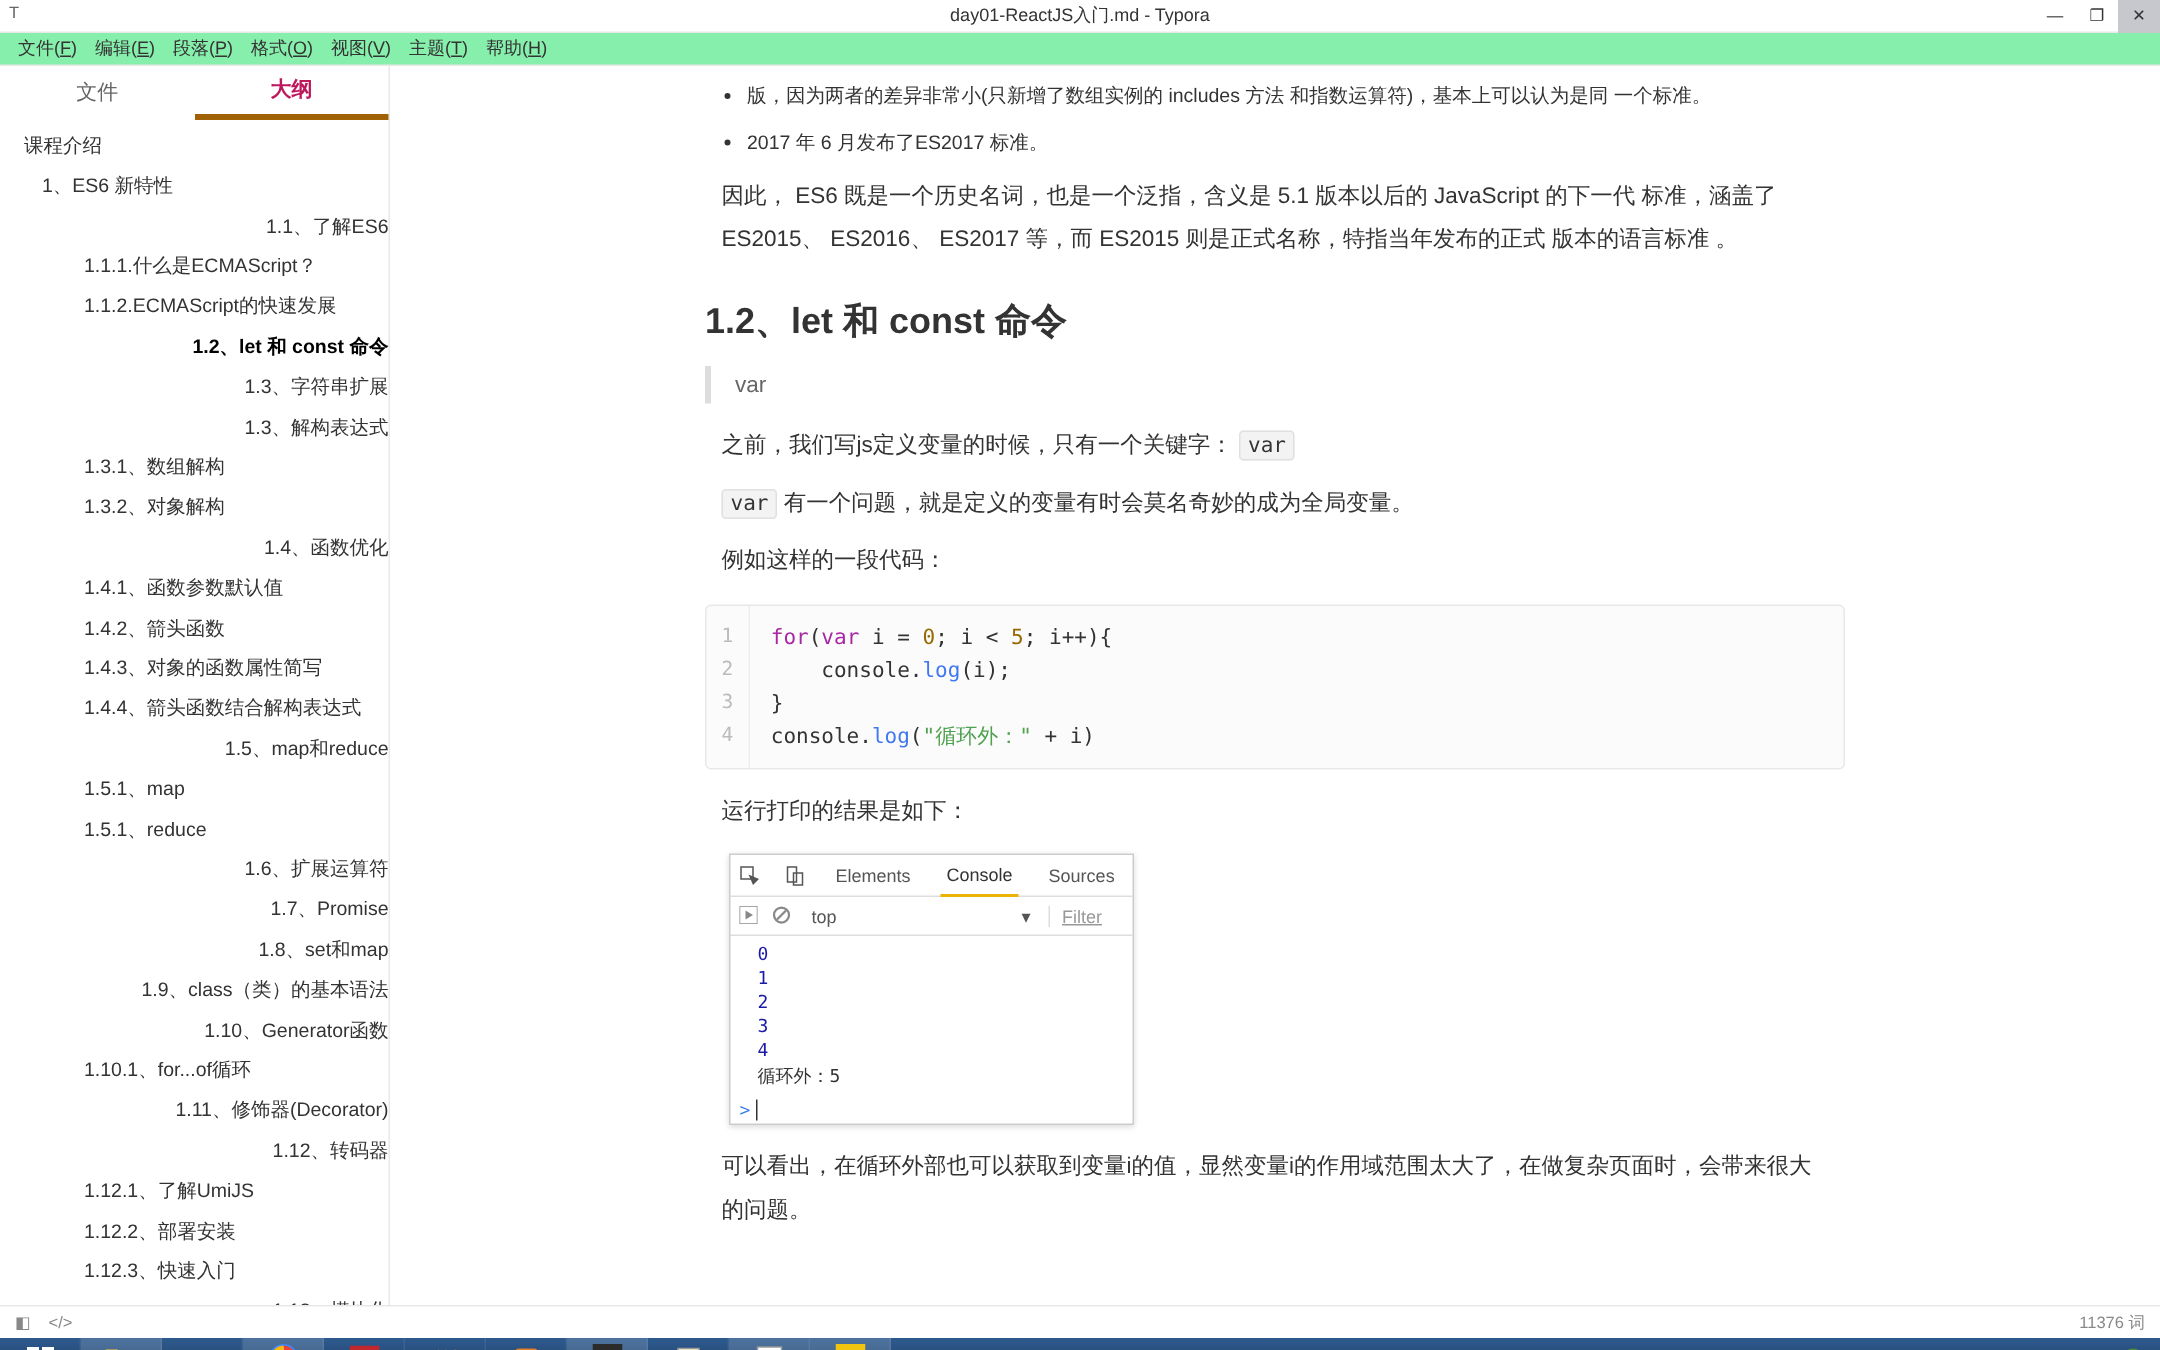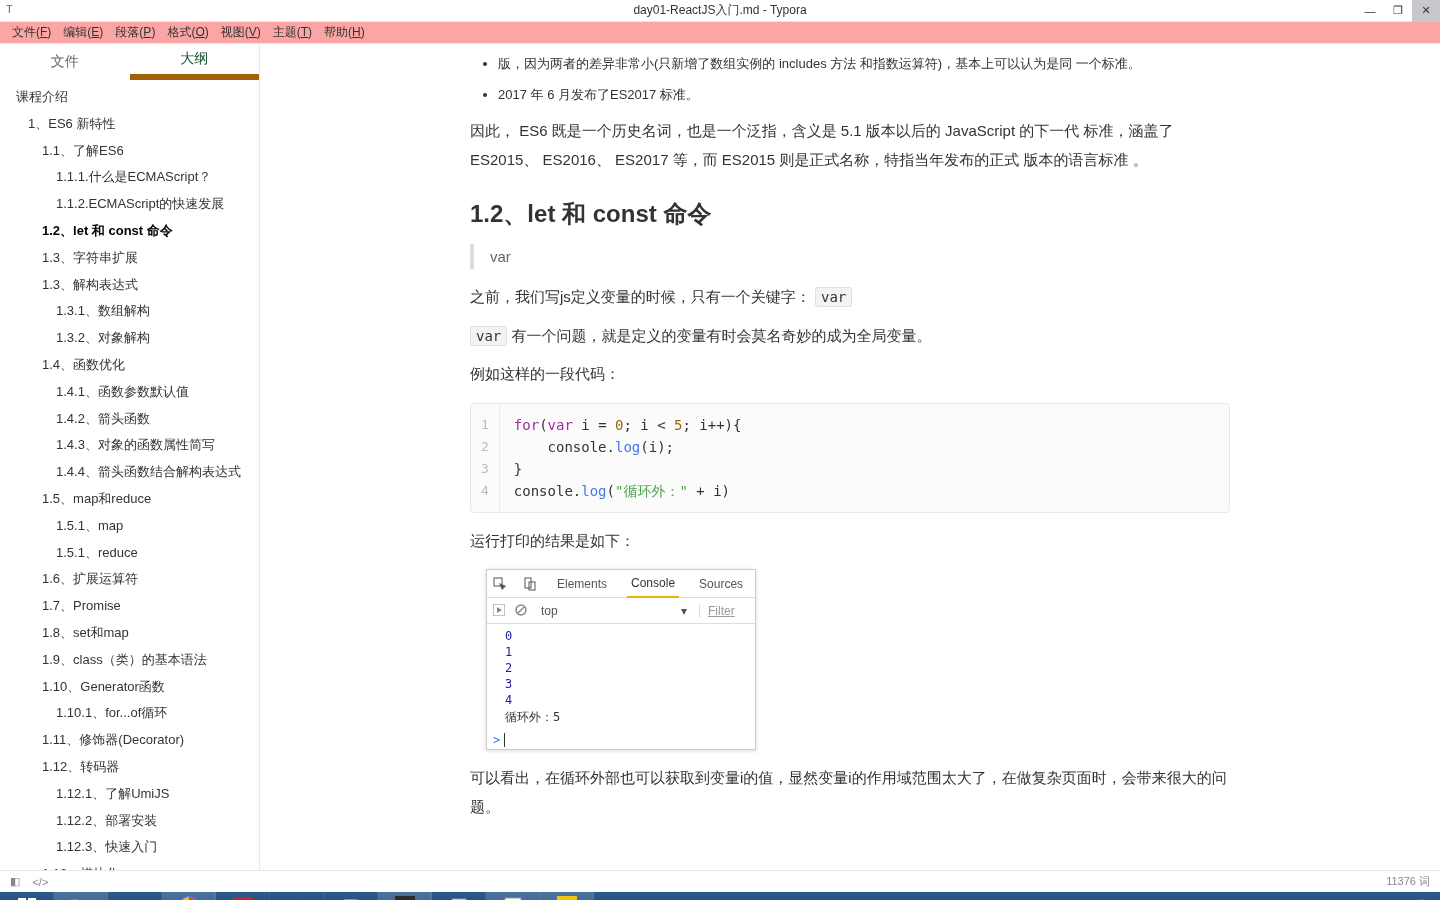--- a/index.html
+++ b/index.html
@@ -3,40 +3,40 @@
 <meta charset="utf-8">
 <style>
 * { margin: 0; padding: 0; box-sizing: border-box; }
 body { font-family: "Microsoft YaHei", "Segoe UI", sans-serif; font-size: 13px; color: #333; background: #fff; overflow: hidden; }
 .titlebar { height: 22px; background: #fff; display: flex; align-items: center; justify-content: center; position: relative; border-bottom: 1px solid #e8e8e8; }
 .titlebar-icon { position: absolute; left: 6px; top: 3px; font-size: 11px; color: #666; }
 .titlebar-title { font-size: 12px; color: #333; }
 .titlebar-controls { position: absolute; right: 0; display: flex; }
 .tb-btn { width: 28px; height: 22px; display: flex; align-items: center; justify-content: center; font-size: 11px; color: #333; }
 .tb-btn.close { background: #c6c8ce; }
-.menubar { height: 22px; background: #fca5a5; display: flex; align-items: center; padding: 0 6px; border-bottom: 1px solid #e8e8e8; }
+.menubar { height: 22px; background: #86efac; display: flex; align-items: center; padding: 0 6px; border-bottom: 1px solid #e8e8e8; }
 .menu-item { padding: 2px 6px; font-size: 12px; cursor: pointer; }
 .menu-item u { text-decoration: underline; }
 .app { display: flex; height: calc(100vh - 22px - 22px - 30px); }
 .sidebar { width: 260px; overflow-y: auto; border-right: 1px solid #e8e8e8; position: relative; }
 .side-tabs { display: flex; height: 36px; }
 .side-tab { flex: 1; display: flex; align-items: center; justify-content: center; font-size: 14px; cursor: pointer; color: #666; }
-.side-tab.active { color: #14532d; border-bottom: 6px solid #a16207; font-weight: 400; }
+.side-tab.active { color: #be185d; border-bottom: 4px solid #a16207; font-weight: 700; }
 .outline { padding: 4px 0 20px 0; }
 .ol-item { padding: 3px 0 3px 12px; cursor: pointer; font-size: 13px; color: #333; line-height: 1.6; }
 .ol-l0 { padding-left: 16px; }
 .ol-l1 { padding-left: 28px; }
-.ol-l2 { padding-left: 42px; }
+.ol-l2 { padding-left: 42px; text-align: right; }
 .ol-l3 { padding-left: 56px; }
 .ol-item.active { font-weight: bold; color: #000; }
 .content-wrap { flex: 1; overflow-y: auto; position: relative; }
 .content { max-width: 820px; margin: 0 auto; padding: 0 30px 60px 30px; }
 .content ul { padding-left: 28px; margin: 8px 0; }
 .content li { margin: 6px 0; line-height: 1.9; font-size: 13px; }
-.content p { line-height: 1.9; margin: 10px 0; font-size: 15px; }
+.content p { line-height: 1.9; margin: 10px 11px; font-size: 15px; }
 .content h2 { font-size: 24px; font-weight: bold; margin: 24px 0 14px 0; }
 .quote { border-left: 4px solid #ddd; padding: 4px 16px; margin: 14px 0; color: #666; font-size: 15px; }
 .inline-code { background: #f3f3f3; border: 1px solid #e0e0e0; border-radius: 3px; padding: 1px 5px; font-family: Consolas, monospace; font-size: 14px; }
 .codeblock { background: #fbfbfb; border: 1px solid #e8e8e8; border-radius: 4px; margin: 14px 0; font-family: Consolas, monospace; font-size: 14px; display: flex; }
 .gutter { padding: 10px 10px; color: #bbb; text-align: right; border-right: 1px solid #eee; user-select: none; font-size: 13px; }
 .gutter div { height: 22px; line-height: 22px; }
 .code { padding: 10px 14px; flex: 1; }
 .code div { height: 22px; line-height: 22px; white-space: pre; }
 .kw { color: #a626a4; }
 .str { color: #50a14f; }

